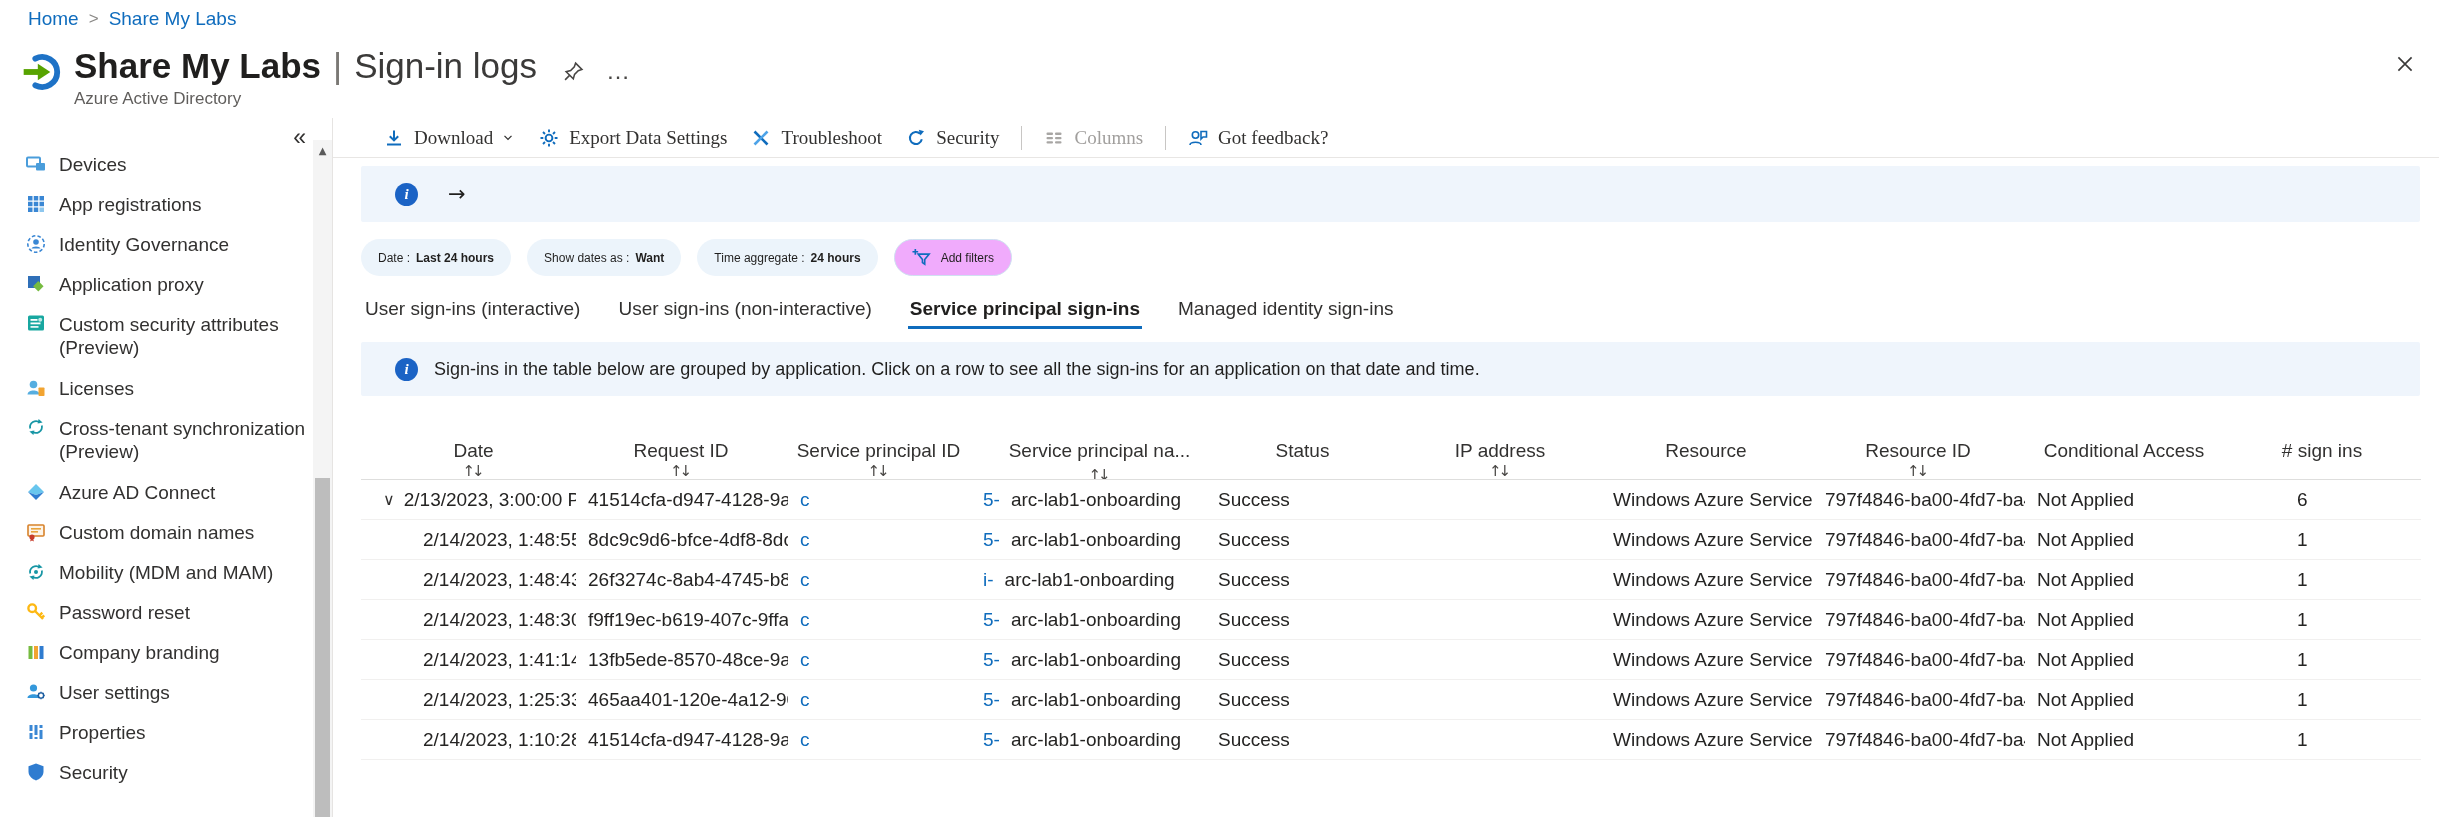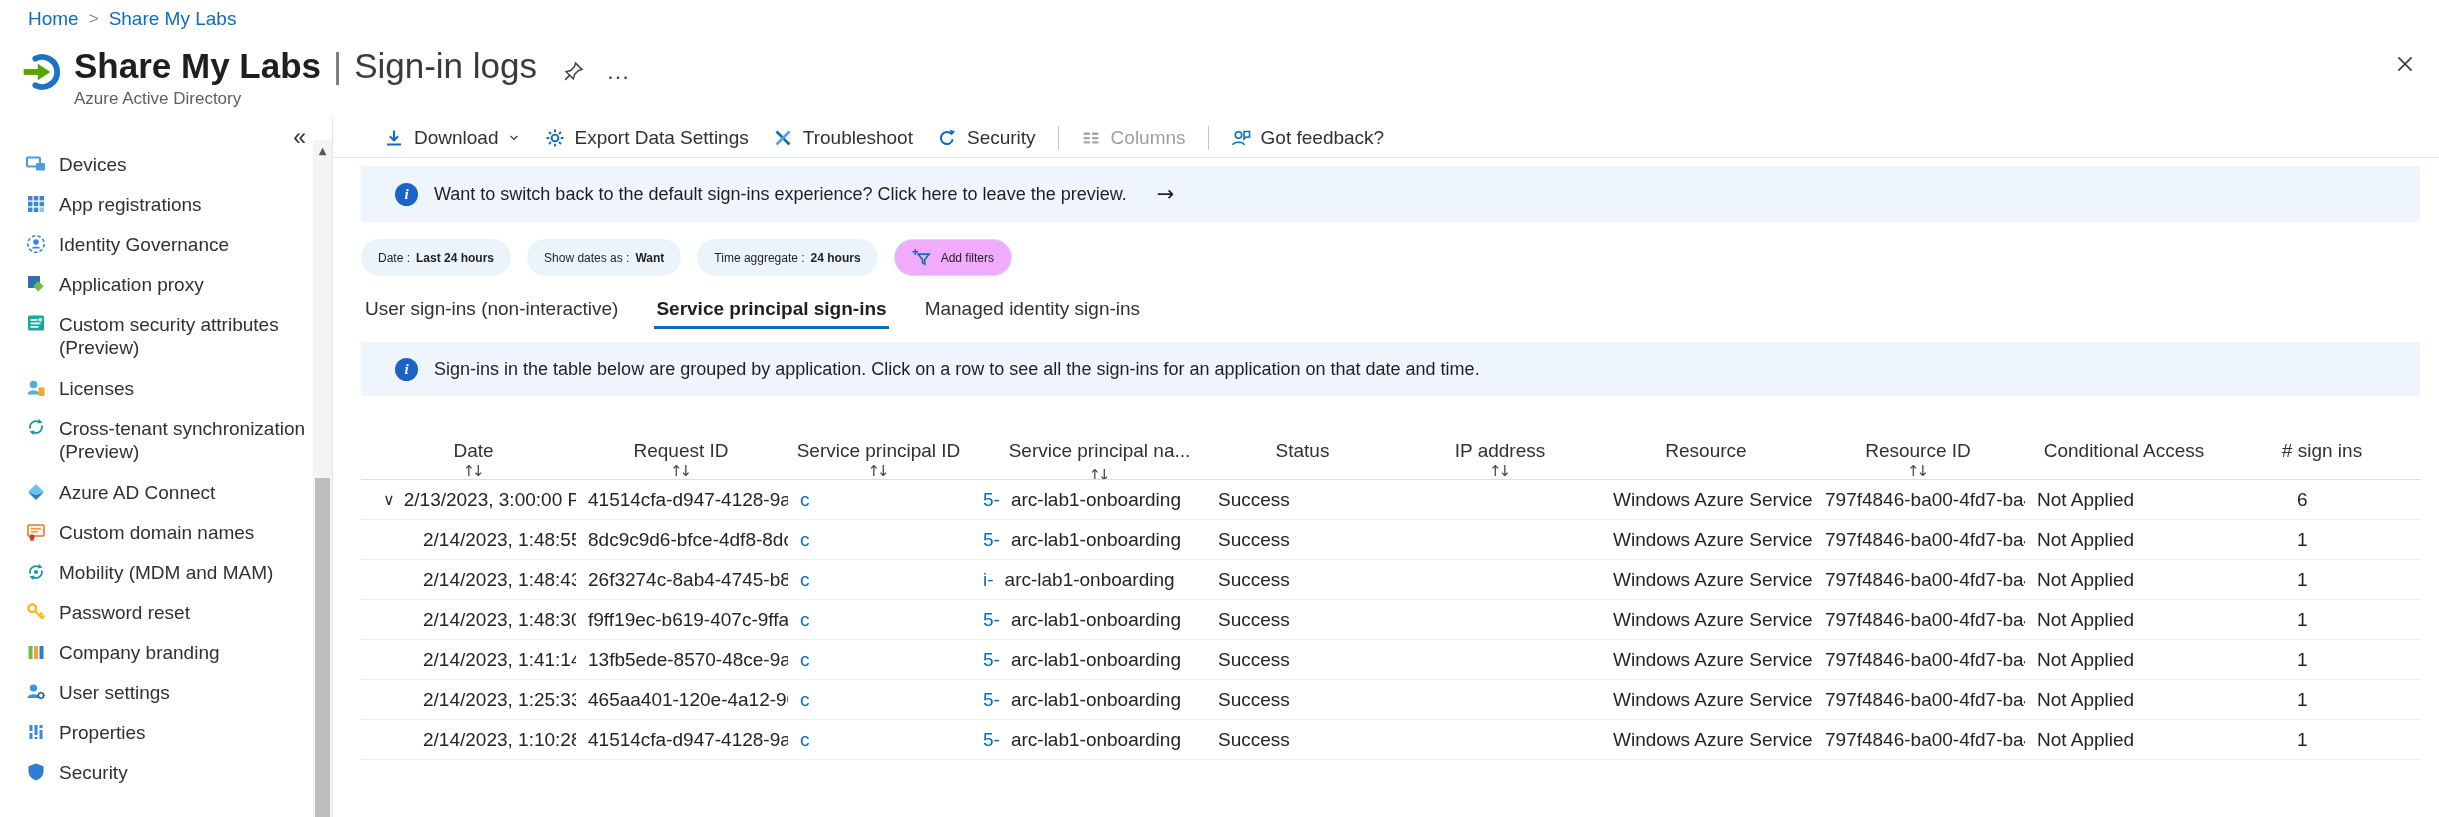--- a/index.html
+++ b/index.html
@@ -35,21 +35,21 @@
   .sb-icon{width:20px;height:20px;flex:0 0 20px;}
   .sb-icon svg{width:20px;height:20px;display:block;}
   .sb-label{line-height:23px;}
   .sb-section{font-size:19px;font-weight:700;color:#252423;padding-left:28px;margin-top:22px;}
   .sb-scroll{position:absolute;top:22px;right:0;bottom:0;width:19px;background:#f4f4f4;}
   .sb-scroll .up{height:20px;display:flex;align-items:center;justify-content:center;font-size:10px;color:#5a5a5a;font-family:"DejaVu Sans",sans-serif;cursor:pointer;}
   .sb-thumb{position:absolute;left:2px;right:2px;top:338px;bottom:0;background:#bdbdbd;cursor:pointer;}
   
   .main{flex:1;position:relative;overflow:hidden;}
   .toolbar{height:40px;display:flex;align-items:center;padding-left:39px;border-bottom:1px solid #e8e6e4;font-size:19px;}
-  .tb-btn{display:flex;align-items:center;gap:10px;padding:0 12px;height:36px;background:none;border:none;font-size:19px;color:#323130;cursor:pointer;font-family:Liberation Sans, sans-serif;white-space:nowrap;}
+  .tb-btn{display:flex;align-items:center;gap:10px;padding:0 12px;height:36px;background:none;border:none;font-size:19px;color:#323130;cursor:pointer;font-family:Liberation Serif, serif;white-space:nowrap;}
   .tb-btn.disabled{color:#a19f9d;cursor:default;}
   .tb-icon{width:20px;height:20px;display:inline-flex;}
   .tb-icon svg{width:20px;height:20px;}
   .tb-chev{width:14px;height:14px;display:inline-flex;margin-left:-2px;}
   .tb-chev svg{width:14px;height:14px;}
   .tb-sep{width:1px;height:24px;background:#c8c6c4;margin:0 10px;}
   .infobar{margin:8px 19px 0 28px;height:56px;background:var(--banner-bg);border-radius:2px;display:flex;align-items:center;padding-left:34px;gap:16px;font-size:18px;color:#201f1e;}
   .info-ico{width:23px;height:23px;border-radius:50%;background:var(--info);color:#fff;font-size:15px;font-weight:700;font-style:italic;display:flex;align-items:center;justify-content:center;flex:0 0 23px;font-family:"Liberation Serif",serif;}
   .infobar .arrow{font-size:21px;margin-left:14px;font-family:"DejaVu Sans",sans-serif;}
   .infobar .msg{cursor:pointer;}
@@ -417,21 +417,20 @@
                 <path d="M13 3.5h5.5V9H15l-2 2V9z"></path>
               </g>
             </svg>
           </span>
         <span>Got feedback?</span>
       </button>
     </div>
 
     <div class="infobar">
       <span class="info-ico">i</span>
-      <span class="msg">Want to switch back to the default sign-ins experience? Click here to leave the preview.</span>
       <span class="arrow">→</span>
     </div>
 
     <div class="pills" id="pills">
         <div class="pill">
           <span>Date :</span>
           <b>Last 24 hours</b>
         </div>
         <div class="pill">
           <span>Show dates as :</span>
@@ -448,20 +447,21 @@
                 <path d="M6.5 6.5H18l-4.6 5.6v5l-2.4-1.8v-3.2z"></path>
                 <path d="M3.5 1v6M.5 4h6"></path>
               </g>
             </svg>
           </span>
           <span>Add filters</span>
         </div>
       </div>
 
     <div class="tabs" id="tabs">
+        <div class="tab">User sign-ins (interactive)</div>
         <div class="tab">User sign-ins (non-interactive)</div>
         <div class="tab active">Service principal sign-ins</div>
         <div class="tab">Managed identity sign-ins</div>
       </div>
 
     <div class="notebar">
       <span class="info-ico">i</span>
       <span>Sign-ins in the table below are grouped by application. Click on a row to see all the sign-ins for an application on that date and time.</span>
     </div>
 

